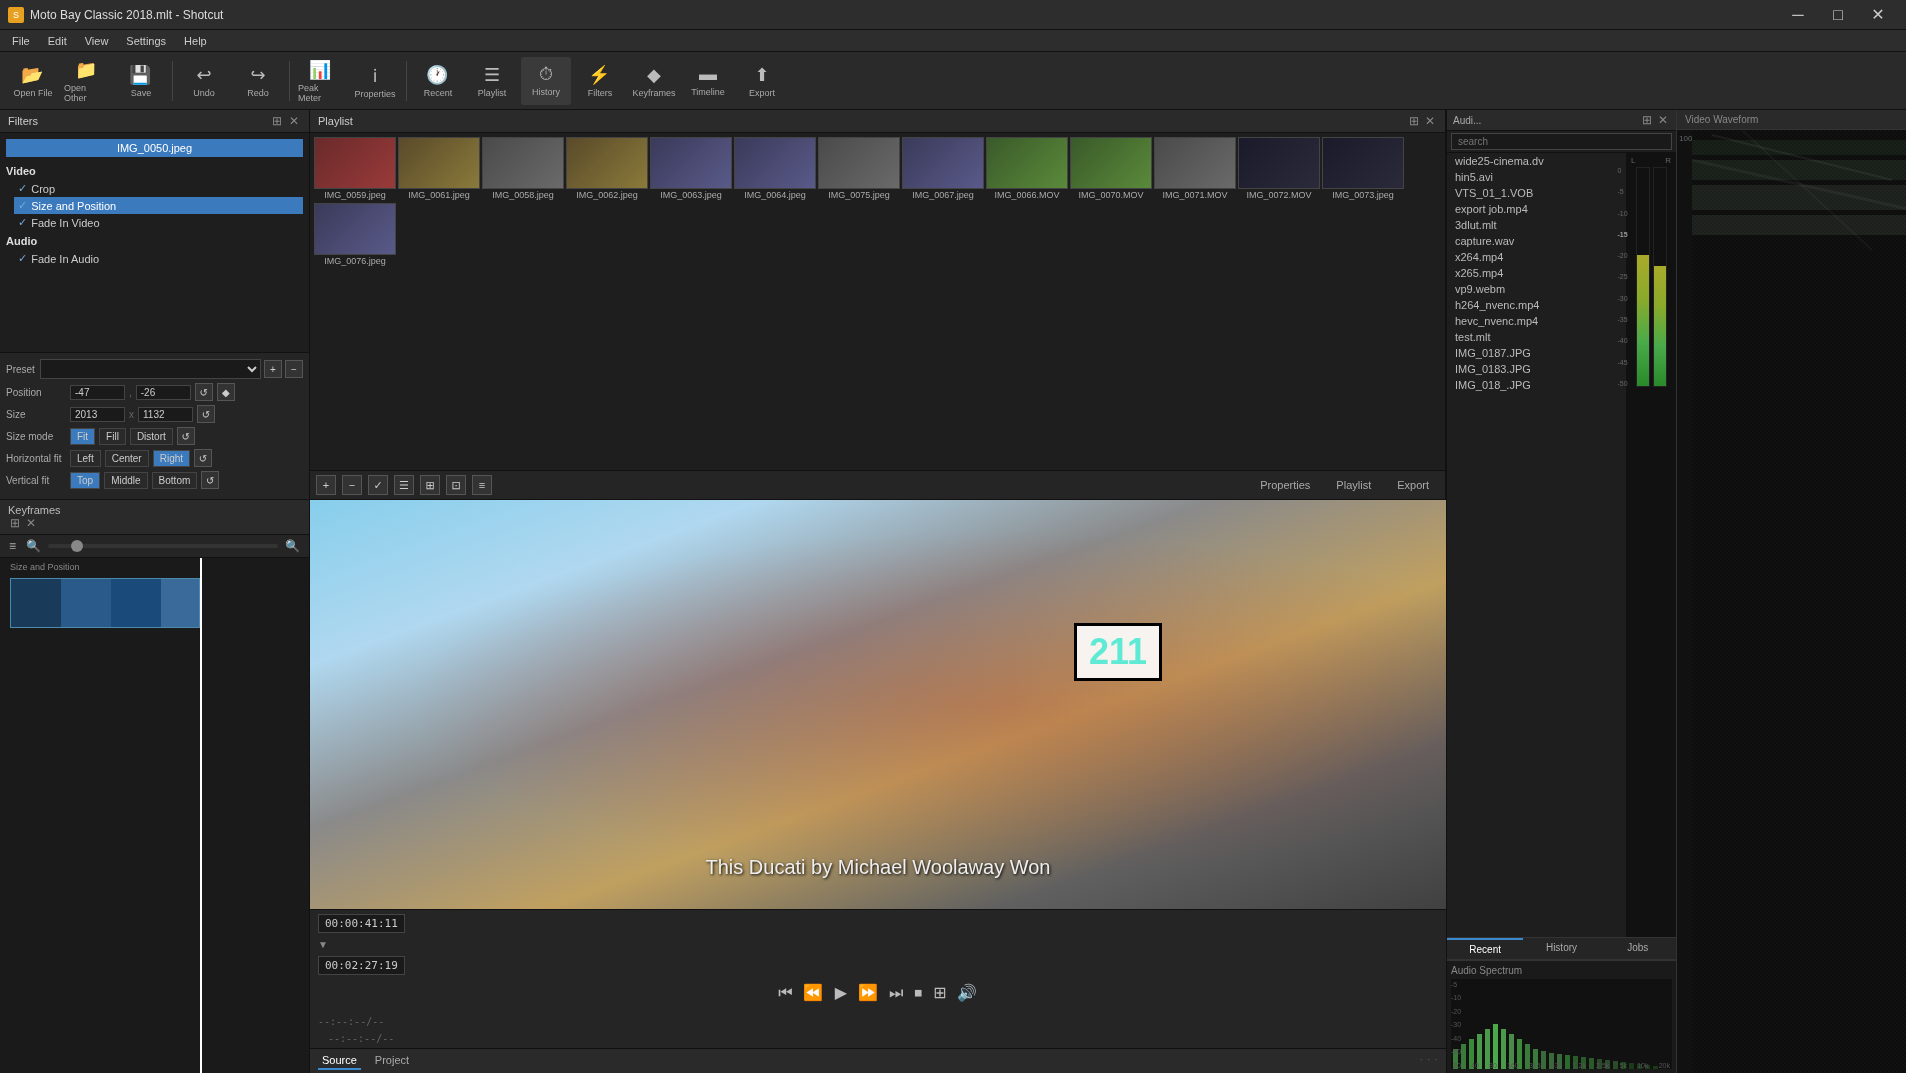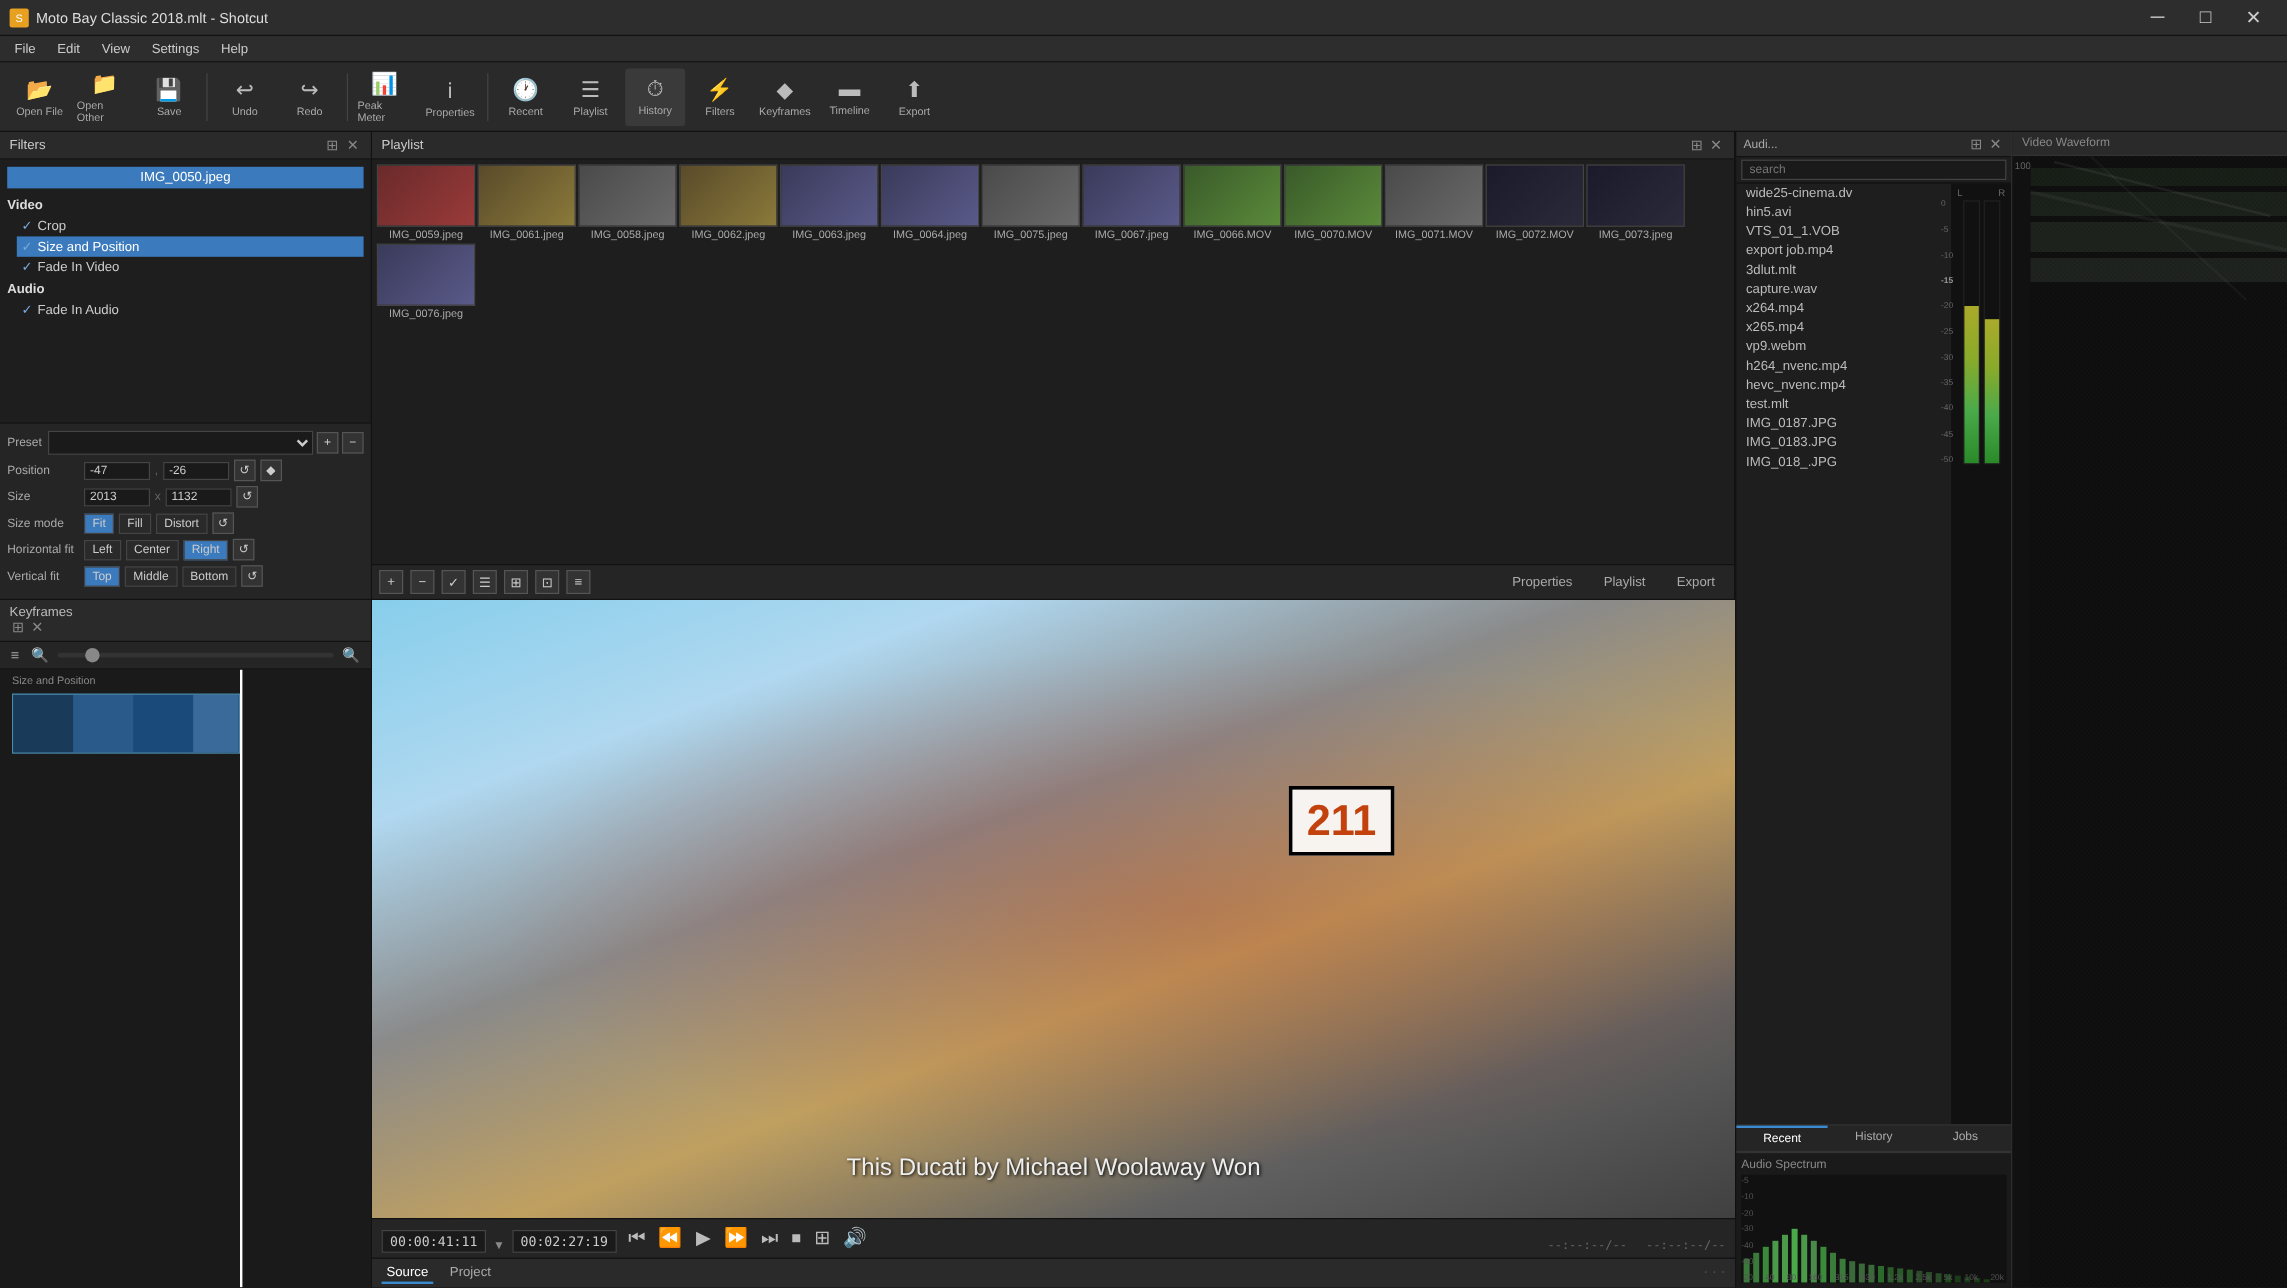--- a/index.html
+++ b/index.html
@@ -80,21 +80,21 @@
     #playlist-footer { display: flex; align-items: center; gap: 6px; padding: 4px 6px; background: #252525; border-top: 1px solid #111; }
     .pl-btn { background: #333; border: 1px solid #555; color: #ccc; width: 20px; height: 20px; cursor: pointer; display: flex; align-items: center; justify-content: center; font-size: 11px; }
     .pl-tab { padding: 3px 10px; cursor: pointer; color: #aaa; font-size: 11px; }
 
     
     #preview-area { flex: 1; display: flex; flex-direction: column; }
     #preview-video { flex: 1; background: #000; position: relative; display: flex; align-items: center; justify-content: center; overflow: hidden; }
     .preview-overlay { position: absolute; bottom: 30px; left: 0; right: 0; text-align: center; }
     .preview-title { font-size: 42px; font-weight: bold; color: #fff; text-shadow: 2px 2px 4px #000; font-family: Georgia, serif; }
     .preview-subtitle { font-size: 20px; color: #eee; text-shadow: 1px 1px 3px #000; text-align: center; }
-    #preview-controls { background: #252525; padding: 4px 8px; display: flex; align-items: flex-end; gap: 6px; border-top: 1px solid #111; }
+    #preview-controls { background: #252525; padding: 4px 8px; display: flex; align-items: flex-start; gap: 6px; border-top: 1px solid #111; flex-direction: column; }
     .time-display { color: #ccc; font-size: 11px; font-family: monospace; background: #1a1a1a; border: 1px solid #444; padding: 2px 6px; }
     .prev-transport { display: flex; align-items: center; gap: 3px; margin: 0 auto; }
     .transport-btn { background: none; border: none; color: #bbb; cursor: pointer; font-size: 16px; padding: 2px 4px; }
     #preview-tabs { display: flex; gap: 10px; padding: 3px 8px; background: #2a2a2a; border-top: 1px solid #111; }
     .prev-tab { color: #aaa; cursor: pointer; font-size: 11px; padding: 2px 4px; }
     .prev-tab.active { color: #fff; border-bottom: 2px solid #3a8acd; }
     #preview-scrubber { height: 20px; background: #1a1a1a; position: relative; border-top: 1px solid #333; }
 
     
     #right-panel { width: 230px; display: flex; flex-direction: column; background: #1e1e1e; border-left: 1px solid #111; }
@@ -402,21 +402,21 @@
 
     <div id="preview-area">
 
 
       <div id="preview-video">
 
         <div style="width:100%;height:100%;background:linear-gradient(160deg,#87ceeb 0%,#b0d8f0 20%,#8a8a8a 40%,#c0a060 60%,#606060 80%,#404040 100%);position:absolute;top:0;left:0"></div>
 
         <div style="position:absolute;top:0;left:0;right:0;bottom:0;background:radial-gradient(ellipse at 60% 50%, rgba(180,50,30,0.3) 0%, transparent 60%)"></div>
 
-        <div style="position:absolute;top:30%;right:25%;background:rgba(255,255,255,0.9);padding:8px 12px;border:3px solid #000;font-size:36px;font-weight:bold;color:#c2410c;line-height:1">211</div>
+        <div style="position:absolute;top:30%;right:25%;background:rgba(255,255,255,0.9);padding:8px 12px;border:3px solid #000;font-size:36px;font-weight:bold;color:#5eead4;line-height:1">211</div>
         <div class="preview-overlay">
           <div class="preview-subtitle">This Ducati by Michael Woolaway Won</div>
         </div>
       </div>
 
       <div id="preview-controls">
         <span class="time-display">00:00:41:11</span>
         <button style="background:none;border:none;color:#888;font-size:10px;cursor:pointer">▼</button>
         <span class="time-display">00:02:27:19</span>
         <div class="prev-transport">

